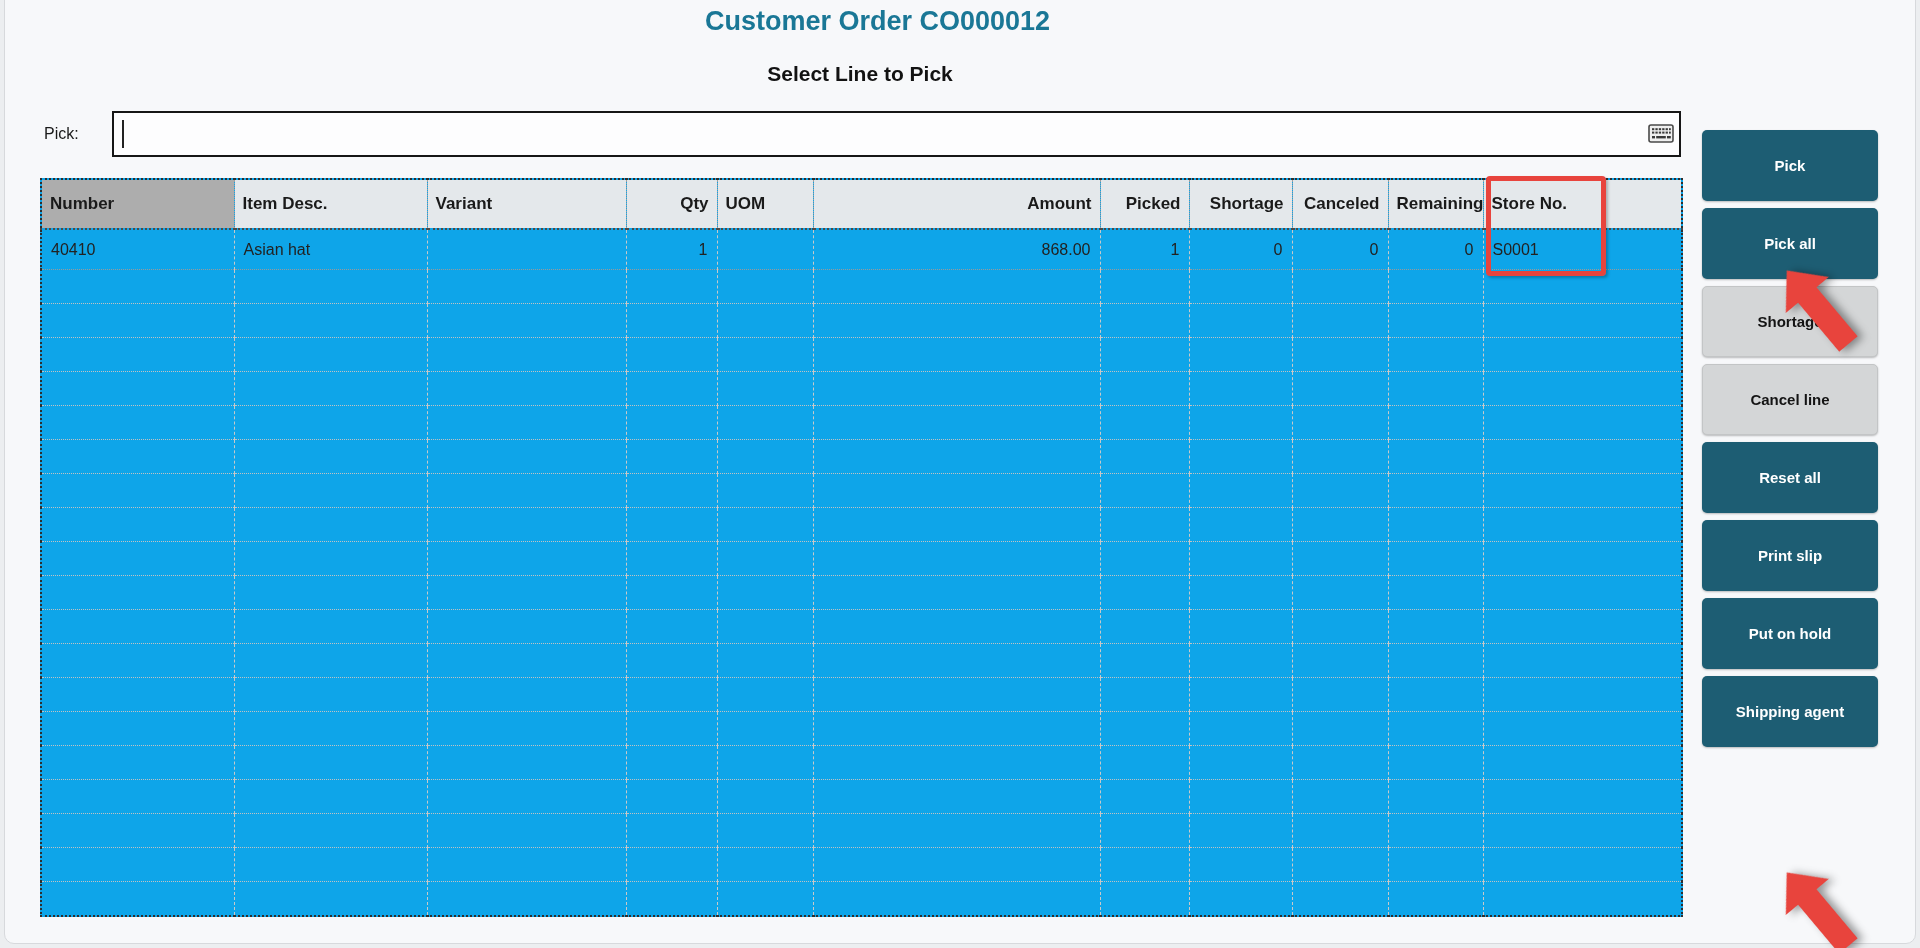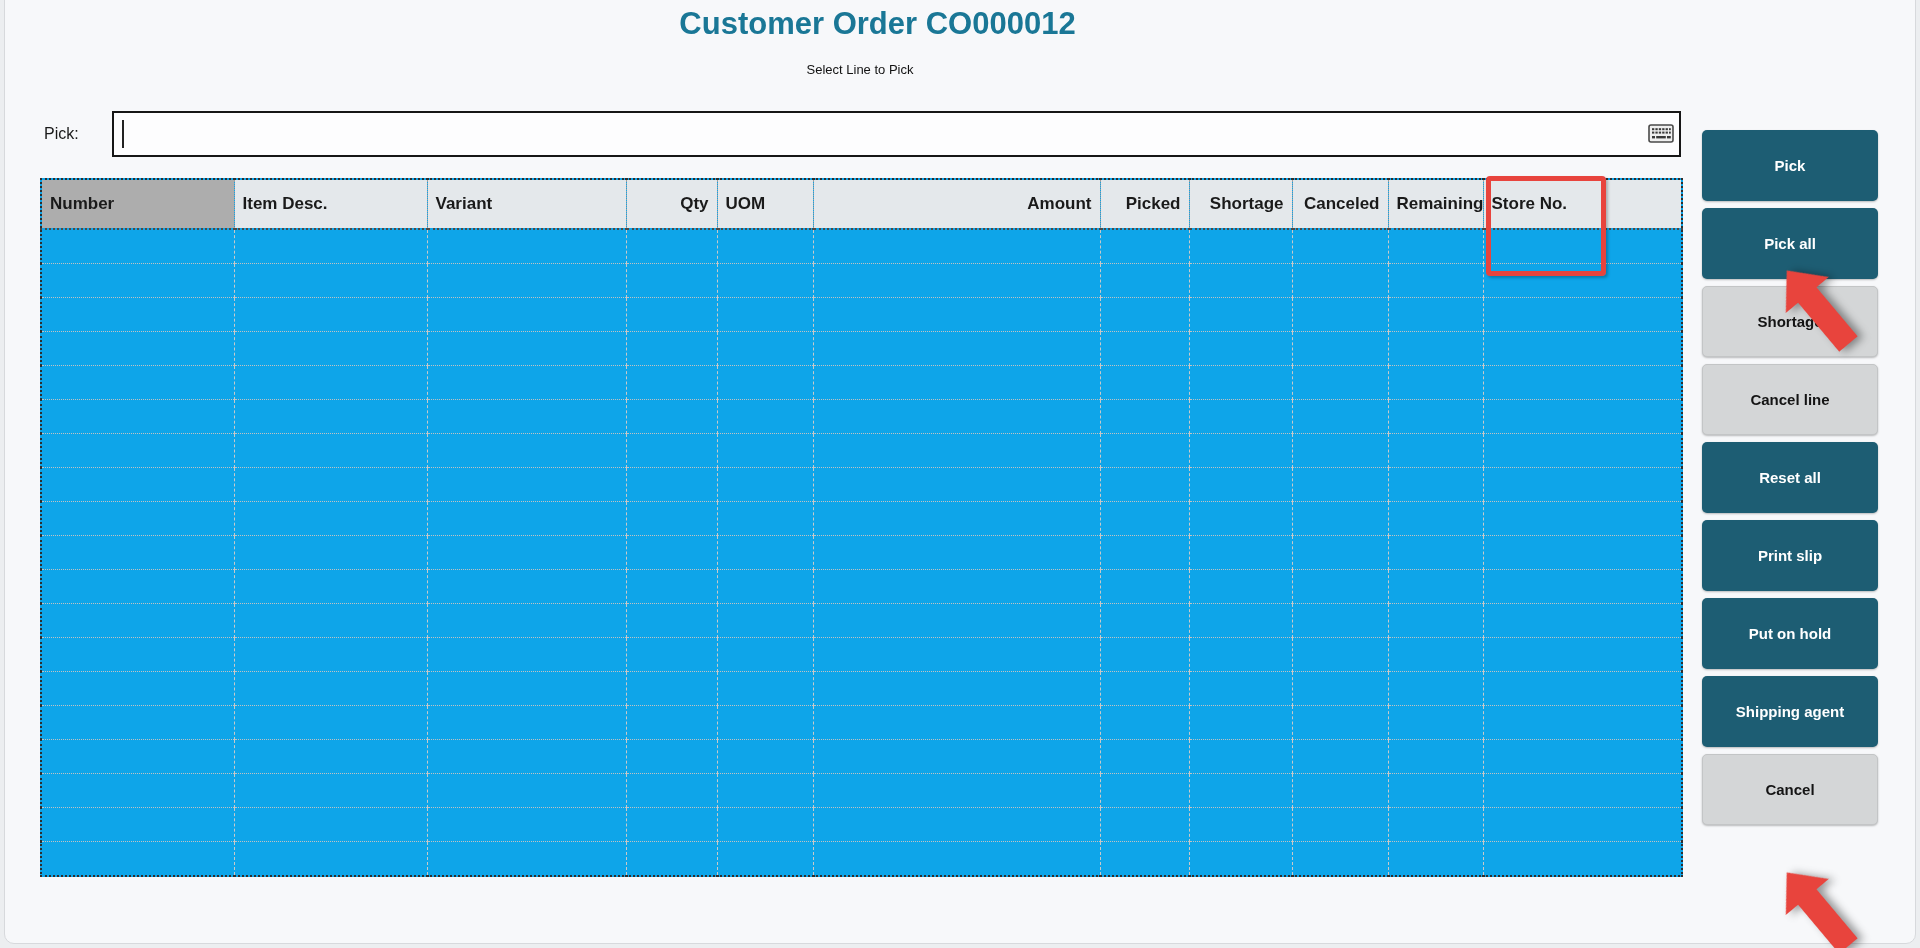--- a/index.html
+++ b/index.html
@@ -8,25 +8,25 @@
     background:#eceef0;
     font-family:"Liberation Sans", sans-serif;
     -webkit-font-smoothing:antialiased;
   }
   .panel{
     position:absolute;left:4px;top:-12px;width:1910px;height:954px;
     background:#f7f8fa;border:1px solid #d7d9dc;border-radius:10px;
   }
   .page-title{
     position:absolute;left:0;top:6px;width:1755px;text-align:center;
-    font-size:31px;font-weight:bold;color:var(--title,#1a7796);
+    font-size:27px;font-weight:bold;color:var(--title,#1a7796);
   }
   .section-title{
     position:absolute;left:0;top:62px;width:1720px;text-align:center;
-    font-size:13px;font-weight:normal;color:#121212;
+    font-size:21px;font-weight:bold;color:#121212;
   }
   .item-label{
     position:absolute;left:44px;top:111px;height:46px;line-height:46px;
     font-size:16px;color:#1a1a1a;
   }
   .item-input{
     position:absolute;left:112px;top:111px;width:1565px;height:42px;
     background:#fdfdfe;border:2px solid #161616;
   }
   .caret{
@@ -142,20 +142,33 @@
         <th class="al h-uom">UOM</th>
         <th class="ar h-amount">Amount</th>
         <th class="ar h-picked">Picked</th>
         <th class="ar h-shortage">Shortage</th>
         <th class="ar h-canceled">Canceled</th>
         <th class="ar h-remaining">Remaining</th>
         <th class="al h-store-no">Store No.</th>
       </tr>
     </thead>
   <tbody>
+      <tr class="data-row">
+        <td class="al">40410</td>
+        <td class="al">Asian hat</td>
+        <td class="al"></td>
+        <td class="ar">1</td>
+        <td class="al"></td>
+        <td class="ar">868.00</td>
+        <td class="ar">1</td>
+        <td class="ar">0</td>
+        <td class="ar">0</td>
+        <td class="ar">0</td>
+        <td class="al">S0001</td>
+      </tr>
       <tr>
         <td>&nbsp;</td>
         <td>&nbsp;</td>
         <td>&nbsp;</td>
         <td>&nbsp;</td>
         <td>&nbsp;</td>
         <td>&nbsp;</td>
         <td>&nbsp;</td>
         <td>&nbsp;</td>
         <td>&nbsp;</td>
@@ -401,21 +414,20 @@
 
 <div class="buttons">
     <button class="btn teal">Pick</button>
     <button class="btn teal">Pick all</button>
     <button class="btn gray">Shortage</button>
     <button class="btn gray">Cancel line</button>
     <button class="btn teal">Reset all</button>
     <button class="btn teal">Print slip</button>
     <button class="btn teal">Put on hold</button>
     <button class="btn teal">Shipping agent</button>
-    <button class="btn gray">Cancel</button>
   </div>
 
 <div class="red-box"></div>
 
 <svg class="annotation-arrow arrow-pick-all" viewBox="0 0 60 96">
   <polygon points="30,0 58,32 42,32 42,96 18,96 18,32 2,32" fill="#e8443d"></polygon>
 </svg>
 <svg class="annotation-arrow arrow-confirm" viewBox="0 0 60 96">
   <polygon points="30,0 58,32 42,32 42,96 18,96 18,32 2,32" fill="#e8443d"></polygon>
 </svg>

